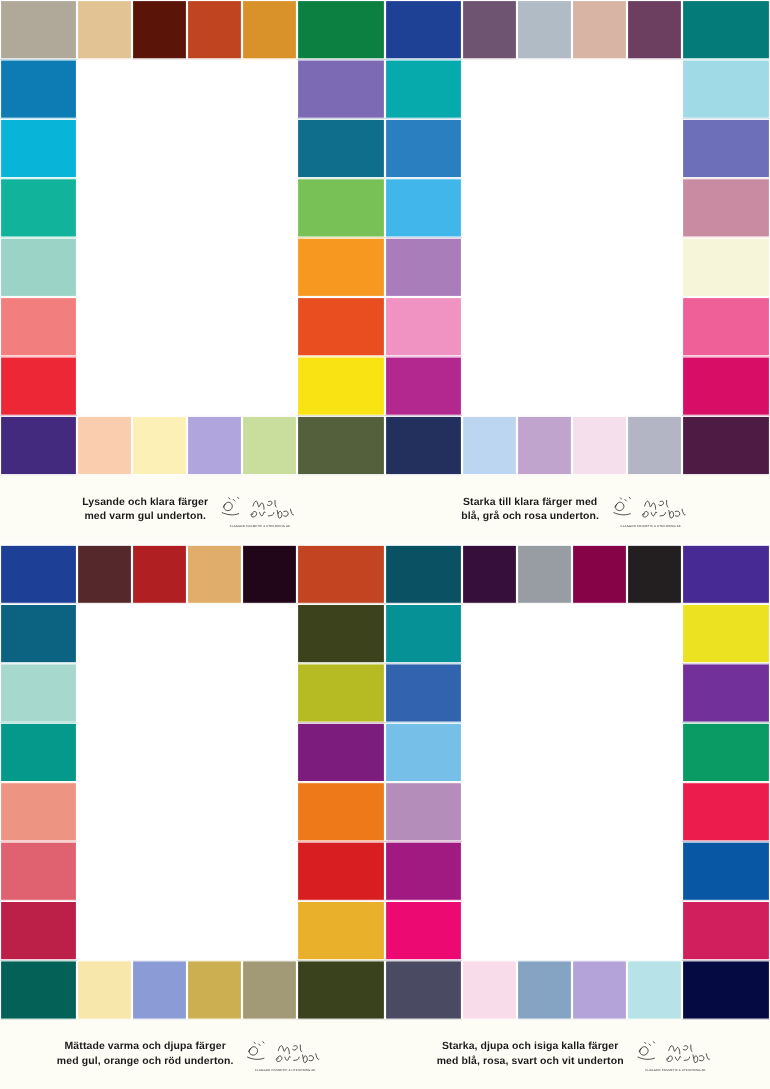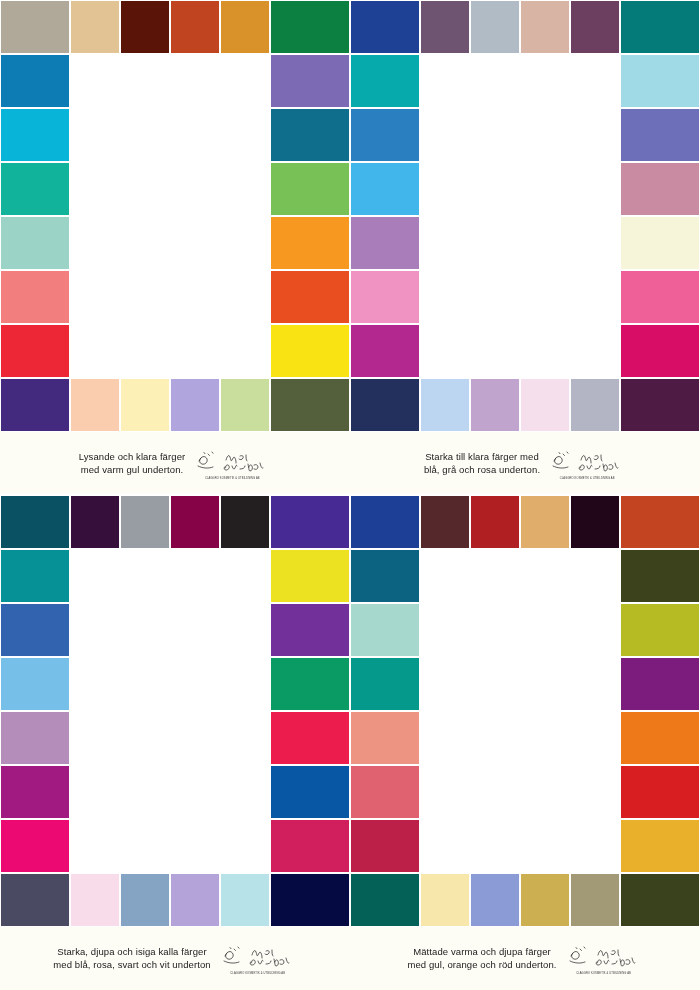--- a/index.html
+++ b/index.html
@@ -52,21 +52,21 @@
     background: #fdfcf5;
     display: flex;
     align-items: center;
     justify-content: center;
     padding: 0 6px;
   }
   .caption-text {
     flex: 0 1 auto;
     text-align: center;
     font-size: 9.5px;
-    font-weight: normal;
+    font-weight: bold;
     line-height: 1.35;
     color: #1a1a1a;
     letter-spacing: 0.1px;
     white-space: pre-line;
     padding-right: 8px;
   }
   .logo {
     flex: 0 0 auto;
     width: 78px;
     text-align: center;
@@ -204,20 +204,73 @@
             <path d="M64 14 c1 4 2 6 3 5"></path>
           </g>
         </svg>
         <span class="logo-sub">CLAGGRO KOSMETIK &amp; UTBILDNING AB</span>
       </div>
     </div>
   </div>
 
   <div class="card">
     <div class="frame">
+      <div class="sw" title="#1d3f96" style="grid-area: 1 / 1; background: rgb(29, 63, 150); border: 1.5px solid rgb(255, 255, 255);"></div>
+        <div class="sw" title="#0c6281" style="grid-area: 2 / 1; background: rgb(12, 98, 129); border: 1.5px solid rgb(255, 255, 255);"></div>
+        <div class="sw" title="#a6d8cd" style="grid-area: 3 / 1; background: rgb(166, 216, 205); border: 1.5px solid rgb(255, 255, 255);"></div>
+        <div class="sw" title="#05998b" style="grid-area: 4 / 1; background: rgb(5, 153, 139); border: 1.5px solid rgb(255, 255, 255);"></div>
+        <div class="sw" title="#ee9483" style="grid-area: 5 / 1; background: rgb(238, 148, 131); border: 1.5px solid rgb(255, 255, 255);"></div>
+        <div class="sw" title="#e0616f" style="grid-area: 6 / 1; background: rgb(224, 97, 111); border: 1.5px solid rgb(255, 255, 255);"></div>
+        <div class="sw" title="#bc2048" style="grid-area: 7 / 1; background: rgb(188, 32, 72); border: 1.5px solid rgb(255, 255, 255);"></div>
+        <div class="sw" title="#046157" style="grid-area: 8 / 1; background: rgb(4, 97, 87); border: 1.5px solid rgb(255, 255, 255);"></div>
+        <div class="sw" title="#c34421" style="grid-area: 1 / 6; background: rgb(195, 68, 33); border: 1.5px solid rgb(255, 255, 255);"></div>
+        <div class="sw" title="#3b421c" style="grid-area: 2 / 6; background: rgb(59, 66, 28); border: 1.5px solid rgb(255, 255, 255);"></div>
+        <div class="sw" title="#b6bb23" style="grid-area: 3 / 6; background: rgb(182, 187, 35); border: 1.5px solid rgb(255, 255, 255);"></div>
+        <div class="sw" title="#7c1d7d" style="grid-area: 4 / 6; background: rgb(124, 29, 125); border: 1.5px solid rgb(255, 255, 255);"></div>
+        <div class="sw" title="#ee7918" style="grid-area: 5 / 6; background: rgb(238, 121, 24); border: 1.5px solid rgb(255, 255, 255);"></div>
+        <div class="sw" title="#d81e21" style="grid-area: 6 / 6; background: rgb(216, 30, 33); border: 1.5px solid rgb(255, 255, 255);"></div>
+        <div class="sw" title="#e9b02b" style="grid-area: 7 / 6; background: rgb(233, 176, 43); border: 1.5px solid rgb(255, 255, 255);"></div>
+        <div class="sw" title="#3a411d" style="grid-area: 8 / 6; background: rgb(58, 65, 29); border: 1.5px solid rgb(255, 255, 255);"></div>
+        <div class="sw" title="#55282c" style="grid-area: 1 / 2; background: rgb(85, 40, 44); border: 1.5px solid rgb(255, 255, 255);"></div>
+        <div class="sw" title="#b01f22" style="grid-area: 1 / 3; background: rgb(176, 31, 34); border: 1.5px solid rgb(255, 255, 255);"></div>
+        <div class="sw" title="#e0ae6a" style="grid-area: 1 / 4; background: rgb(224, 174, 106); border: 1.5px solid rgb(255, 255, 255);"></div>
+        <div class="sw" title="#210519" style="grid-area: 1 / 5; background: rgb(33, 5, 25); border: 1.5px solid rgb(255, 255, 255);"></div>
+        <div class="sw" title="#f7e7ab" style="grid-area: 8 / 2; background: rgb(247, 231, 171); border: 1.5px solid rgb(255, 255, 255);"></div>
+        <div class="sw" title="#8b9bd6" style="grid-area: 8 / 3; background: rgb(139, 155, 214); border: 1.5px solid rgb(255, 255, 255);"></div>
+        <div class="sw" title="#cbaf50" style="grid-area: 8 / 4; background: rgb(203, 175, 80); border: 1.5px solid rgb(255, 255, 255);"></div>
+        <div class="sw" title="#a29a77" style="grid-area: 8 / 5; background: rgb(162, 154, 119); border: 1.5px solid rgb(255, 255, 255);"></div>
+        <div class="window"></div>
+    </div>
+    <div class="caption">
+      <div class="caption-text">Mättade varma och djupa färger
+med gul, orange och röd underton.</div>
+      <div class="logo">
+        <svg class="logo-mark" width="72" height="26" viewBox="0 0 72 26">
+          <g fill="none" stroke="#1c1c1c" stroke-width="0.7" stroke-linecap="round">
+            <path d="M3 12 C5 7, 9 6, 11 10 C12 13, 9 16, 6 15 C3 14, 3 11, 5 9"></path>
+            <path d="M2 17 C6 19, 12 20, 17 18"></path>
+            <path d="M12 5 l1.5 1.5 M16 3 l1 1.2 M8 3.5 l1 1.2"></path>
+            <path d="M30 11 c1-4 3-6 4-3 c1 3 1 5 2 3 c1-2 2-4 3-2 c1 2 1 4 1 5"></path>
+            <path d="M44 7 c2-1 4 0 3 2 c-1 2-3 2-4 1"></path>
+            <path d="M50 6 c0 3 0 5 1 6"></path>
+            <path d="M28 19 c2-3 4-4 5-2 c1 2-1 4-3 4 c-2 0-2-2 0-3"></path>
+            <path d="M36 17 c1 3 2 4 3 2 c1-2 1-4 2-2"></path>
+            <path d="M44 20 c3 0 5-1 5-3"></path>
+            <path d="M52 15 c1 5 1 7 2 7 c2 0 3-3 2-5 c-1-2-3-1-3 1"></path>
+            <path d="M58 16 c2-1 4 0 4 2 c0 2-2 3-4 2"></path>
+            <path d="M64 14 c1 4 2 6 3 5"></path>
+          </g>
+        </svg>
+        <span class="logo-sub">CLAGGRO KOSMETIK &amp; UTBILDNING AB</span>
+      </div>
+    </div>
+  </div>
+
+  <div class="card">
+    <div class="frame">
       <div class="sw" title="#0a5163" style="grid-area: 1 / 1; background: rgb(10, 81, 99); border: 1.5px solid rgb(255, 255, 255);"></div>
         <div class="sw" title="#069196" style="grid-area: 2 / 1; background: rgb(6, 145, 150); border: 1.5px solid rgb(255, 255, 255);"></div>
         <div class="sw" title="#3163af" style="grid-area: 3 / 1; background: rgb(49, 99, 175); border: 1.5px solid rgb(255, 255, 255);"></div>
         <div class="sw" title="#76bfe9" style="grid-area: 4 / 1; background: rgb(118, 191, 233); border: 1.5px solid rgb(255, 255, 255);"></div>
         <div class="sw" title="#b58dba" style="grid-area: 5 / 1; background: rgb(181, 141, 186); border: 1.5px solid rgb(255, 255, 255);"></div>
         <div class="sw" title="#a01a81" style="grid-area: 6 / 1; background: rgb(160, 26, 129); border: 1.5px solid rgb(255, 255, 255);"></div>
         <div class="sw" title="#ec0a72" style="grid-area: 7 / 1; background: rgb(236, 10, 114); border: 1.5px solid rgb(255, 255, 255);"></div>
         <div class="sw" title="#4a4b63" style="grid-area: 8 / 1; background: rgb(74, 75, 99); border: 1.5px solid rgb(255, 255, 255);"></div>
         <div class="sw" title="#472a94" style="grid-area: 1 / 6; background: rgb(71, 42, 148); border: 1.5px solid rgb(255, 255, 255);"></div>
         <div class="sw" title="#ece222" style="grid-area: 2 / 6; background: rgb(236, 226, 34); border: 1.5px solid rgb(255, 255, 255);"></div>
@@ -254,66 +307,13 @@
             <path d="M44 20 c3 0 5-1 5-3"></path>
             <path d="M52 15 c1 5 1 7 2 7 c2 0 3-3 2-5 c-1-2-3-1-3 1"></path>
             <path d="M58 16 c2-1 4 0 4 2 c0 2-2 3-4 2"></path>
             <path d="M64 14 c1 4 2 6 3 5"></path>
           </g>
         </svg>
         <span class="logo-sub">CLAGGRO KOSMETIK &amp; UTBILDNING AB</span>
       </div>
     </div>
   </div>
-
-  <div class="card">
-    <div class="frame">
-      <div class="sw" title="#1d3f96" style="grid-area: 1 / 1; background: rgb(29, 63, 150); border: 1.5px solid rgb(255, 255, 255);"></div>
-        <div class="sw" title="#0c6281" style="grid-area: 2 / 1; background: rgb(12, 98, 129); border: 1.5px solid rgb(255, 255, 255);"></div>
-        <div class="sw" title="#a6d8cd" style="grid-area: 3 / 1; background: rgb(166, 216, 205); border: 1.5px solid rgb(255, 255, 255);"></div>
-        <div class="sw" title="#05998b" style="grid-area: 4 / 1; background: rgb(5, 153, 139); border: 1.5px solid rgb(255, 255, 255);"></div>
-        <div class="sw" title="#ee9483" style="grid-area: 5 / 1; background: rgb(238, 148, 131); border: 1.5px solid rgb(255, 255, 255);"></div>
-        <div class="sw" title="#e0616f" style="grid-area: 6 / 1; background: rgb(224, 97, 111); border: 1.5px solid rgb(255, 255, 255);"></div>
-        <div class="sw" title="#bc2048" style="grid-area: 7 / 1; background: rgb(188, 32, 72); border: 1.5px solid rgb(255, 255, 255);"></div>
-        <div class="sw" title="#046157" style="grid-area: 8 / 1; background: rgb(4, 97, 87); border: 1.5px solid rgb(255, 255, 255);"></div>
-        <div class="sw" title="#c34421" style="grid-area: 1 / 6; background: rgb(195, 68, 33); border: 1.5px solid rgb(255, 255, 255);"></div>
-        <div class="sw" title="#3b421c" style="grid-area: 2 / 6; background: rgb(59, 66, 28); border: 1.5px solid rgb(255, 255, 255);"></div>
-        <div class="sw" title="#b6bb23" style="grid-area: 3 / 6; background: rgb(182, 187, 35); border: 1.5px solid rgb(255, 255, 255);"></div>
-        <div class="sw" title="#7c1d7d" style="grid-area: 4 / 6; background: rgb(124, 29, 125); border: 1.5px solid rgb(255, 255, 255);"></div>
-        <div class="sw" title="#ee7918" style="grid-area: 5 / 6; background: rgb(238, 121, 24); border: 1.5px solid rgb(255, 255, 255);"></div>
-        <div class="sw" title="#d81e21" style="grid-area: 6 / 6; background: rgb(216, 30, 33); border: 1.5px solid rgb(255, 255, 255);"></div>
-        <div class="sw" title="#e9b02b" style="grid-area: 7 / 6; background: rgb(233, 176, 43); border: 1.5px solid rgb(255, 255, 255);"></div>
-        <div class="sw" title="#3a411d" style="grid-area: 8 / 6; background: rgb(58, 65, 29); border: 1.5px solid rgb(255, 255, 255);"></div>
-        <div class="sw" title="#55282c" style="grid-area: 1 / 2; background: rgb(85, 40, 44); border: 1.5px solid rgb(255, 255, 255);"></div>
-        <div class="sw" title="#b01f22" style="grid-area: 1 / 3; background: rgb(176, 31, 34); border: 1.5px solid rgb(255, 255, 255);"></div>
-        <div class="sw" title="#e0ae6a" style="grid-area: 1 / 4; background: rgb(224, 174, 106); border: 1.5px solid rgb(255, 255, 255);"></div>
-        <div class="sw" title="#210519" style="grid-area: 1 / 5; background: rgb(33, 5, 25); border: 1.5px solid rgb(255, 255, 255);"></div>
-        <div class="sw" title="#f7e7ab" style="grid-area: 8 / 2; background: rgb(247, 231, 171); border: 1.5px solid rgb(255, 255, 255);"></div>
-        <div class="sw" title="#8b9bd6" style="grid-area: 8 / 3; background: rgb(139, 155, 214); border: 1.5px solid rgb(255, 255, 255);"></div>
-        <div class="sw" title="#cbaf50" style="grid-area: 8 / 4; background: rgb(203, 175, 80); border: 1.5px solid rgb(255, 255, 255);"></div>
-        <div class="sw" title="#a29a77" style="grid-area: 8 / 5; background: rgb(162, 154, 119); border: 1.5px solid rgb(255, 255, 255);"></div>
-        <div class="window"></div>
-    </div>
-    <div class="caption">
-      <div class="caption-text">Mättade varma och djupa färger
-med gul, orange och röd underton.</div>
-      <div class="logo">
-        <svg class="logo-mark" width="72" height="26" viewBox="0 0 72 26">
-          <g fill="none" stroke="#1c1c1c" stroke-width="0.7" stroke-linecap="round">
-            <path d="M3 12 C5 7, 9 6, 11 10 C12 13, 9 16, 6 15 C3 14, 3 11, 5 9"></path>
-            <path d="M2 17 C6 19, 12 20, 17 18"></path>
-            <path d="M12 5 l1.5 1.5 M16 3 l1 1.2 M8 3.5 l1 1.2"></path>
-            <path d="M30 11 c1-4 3-6 4-3 c1 3 1 5 2 3 c1-2 2-4 3-2 c1 2 1 4 1 5"></path>
-            <path d="M44 7 c2-1 4 0 3 2 c-1 2-3 2-4 1"></path>
-            <path d="M50 6 c0 3 0 5 1 6"></path>
-            <path d="M28 19 c2-3 4-4 5-2 c1 2-1 4-3 4 c-2 0-2-2 0-3"></path>
-            <path d="M36 17 c1 3 2 4 3 2 c1-2 1-4 2-2"></path>
-            <path d="M44 20 c3 0 5-1 5-3"></path>
-            <path d="M52 15 c1 5 1 7 2 7 c2 0 3-3 2-5 c-1-2-3-1-3 1"></path>
-            <path d="M58 16 c2-1 4 0 4 2 c0 2-2 3-4 2"></path>
-            <path d="M64 14 c1 4 2 6 3 5"></path>
-          </g>
-        </svg>
-        <span class="logo-sub">CLAGGRO KOSMETIK &amp; UTBILDNING AB</span>
-      </div>
-    </div>
-  </div>
 </div>
 
 </body></html>

